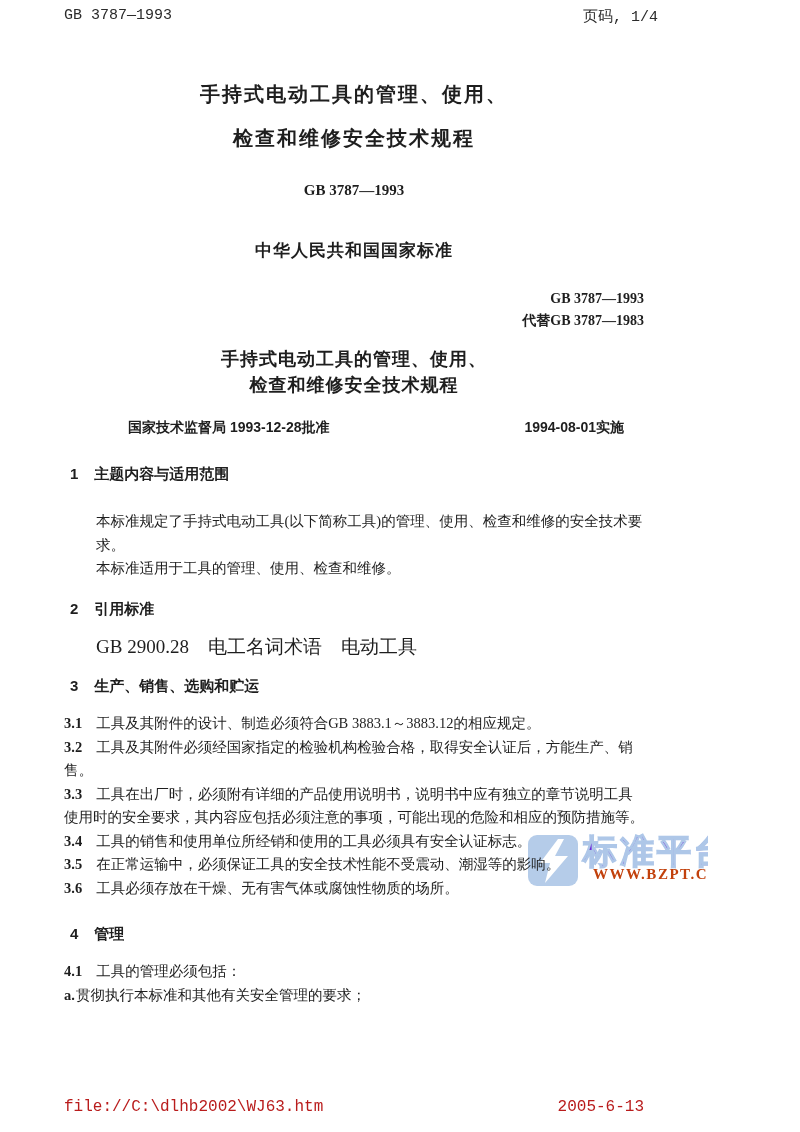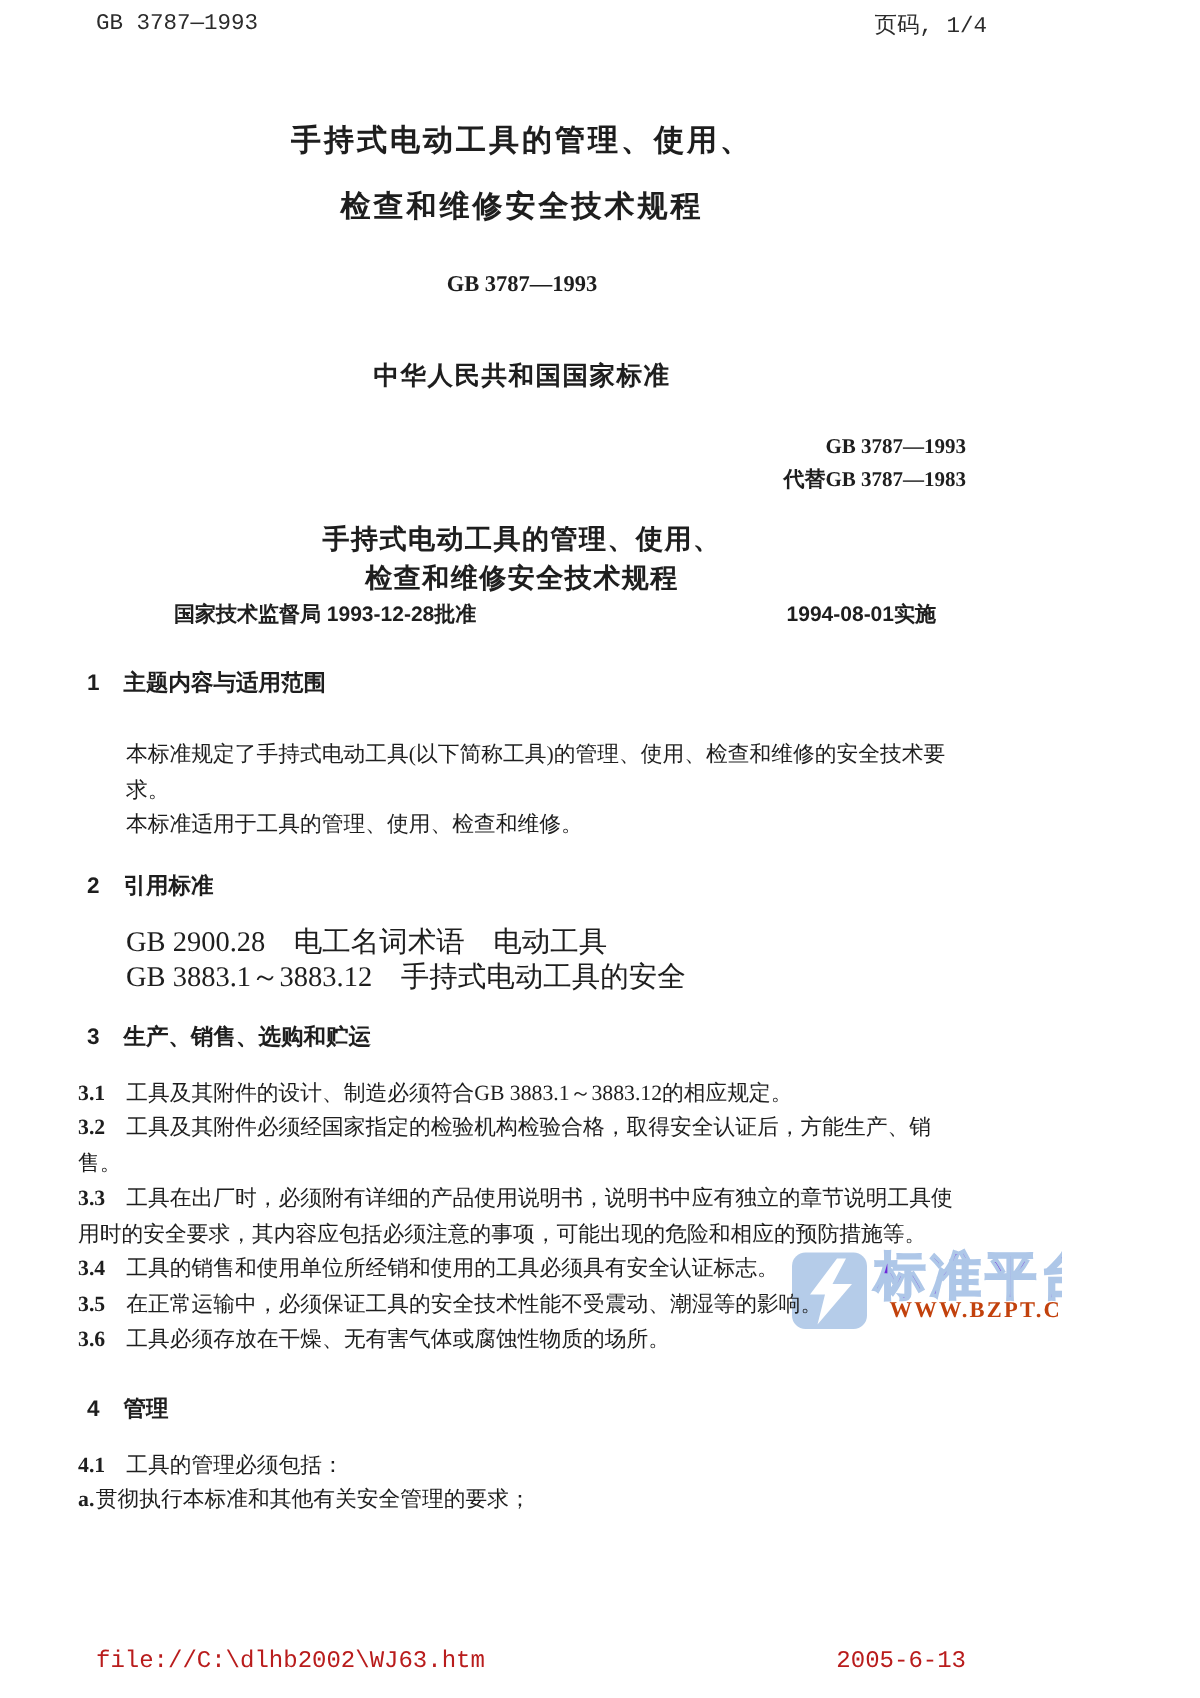--- a/index.html
+++ b/index.html
@@ -14,29 +14,29 @@
     font-family:"Liberation Mono","DejaVu Sans Mono",monospace;
     font-size:15px;color:#2b2b2b;
   }
   .ftr{
     position:absolute;left:64px;right:64px;top:1098px;z-index:2;
     display:flex;justify-content:space-between;
     font-family:"Liberation Mono","DejaVu Sans Mono",monospace;
     font-size:16px;color:#b91c1c;
   }
   
-  .content{position:absolute;left:52px;right:64px;top:0;z-index:2;}
+  .content{position:absolute;left:64px;right:64px;top:0;z-index:2;}
   .cjkhead{font-family:"Liberation Sans","DejaVu Sans",sans-serif;font-weight:bold;}
   .doc-title{margin-top:72px;text-align:center;font-size:20px;line-height:44px;letter-spacing:2px;}
   .std-code-center{margin-top:20px;text-align:center;font-weight:bold;font-size:15px;line-height:20px;}
   .natl{margin-top:40px;text-align:center;font-size:17px;line-height:22px;letter-spacing:1px;}
   .gb-right{margin-top:26px;text-align:right;font-weight:bold;font-size:14px;line-height:22px;}
   .cn-sub{margin-top:14px;text-align:center;font-size:18px;line-height:26px;letter-spacing:1px;}
   .en-title{margin-top:12px;text-align:center;font-weight:bold;font-size:14.5px;line-height:22px;}
-  .approval{display:flex;justify-content:space-between;
+  .approval{margin-top:18px;display:flex;justify-content:space-between;
     font-weight:bold;font-size:14px;line-height:22px;padding:0 20px 0 64px;}
   .sec-h{font-size:15px;line-height:24px;padding-left:6px;}
   .sec-h .num{margin-right:16px;}
   .sec-h.h1{margin-top:24px;}
   .sec-h.h2{margin-top:16px;}
   .sec-h.h3{margin-top:16px;}
   .sec-h.h4{margin-top:22px;}
   .body-p{margin:24px 0 0 32px;font-size:14.5px;line-height:23.5px;}
   .body-p p{margin:0;}
   .ref-block{margin:14px 0 0 32px;font-size:19px;line-height:23.5px;}
@@ -115,21 +115,20 @@
     <div class="body-p">
       <p>本标准规定了手持式电动工具(以下简称工具)的管理、使用、检查和维修的安全技术要求。</p>
       <p>本标准适用于工具的管理、使用、检查和维修。</p>
     </div>
 
     <div class="sec-h h2 cjkhead">
       <span class="num">2</span><span>引用标准</span>
     </div>
     <div class="ref-block">
       <p>GB 2900.28　电工名词术语　电动工具</p>
-      <p>GB 3883.1～3883.12　手持式电动工具的安全</p>
     </div>
 
     <div class="sec-h h3 cjkhead">
       <span class="num">3</span><span>生产、销售、选购和贮运</span>
     </div>
     <div class="items">
       <p><span class="inum">3.1</span><span>工具及其附件的设计、制造必须符合GB 3883.1～3883.12的相应规定。</span></p>
       <p><span class="inum">3.2</span><span>工具及其附件必须经国家指定的检验机构检验合格，取得安全认证后，方能生产、销售。</span></p>
       <p><span class="inum">3.3</span><span>工具在出厂时，必须附有详细的产品使用说明书，说明书中应有独立的章节说明工具使用时的安全要求，其内容应包括必须注意的事项，可能出现的危险和相应的预防措施等。</span></p>
       <p><span class="inum">3.4</span><span>工具的销售和使用单位所经销和使用的工具必须具有安全认证标志。</span></p>

